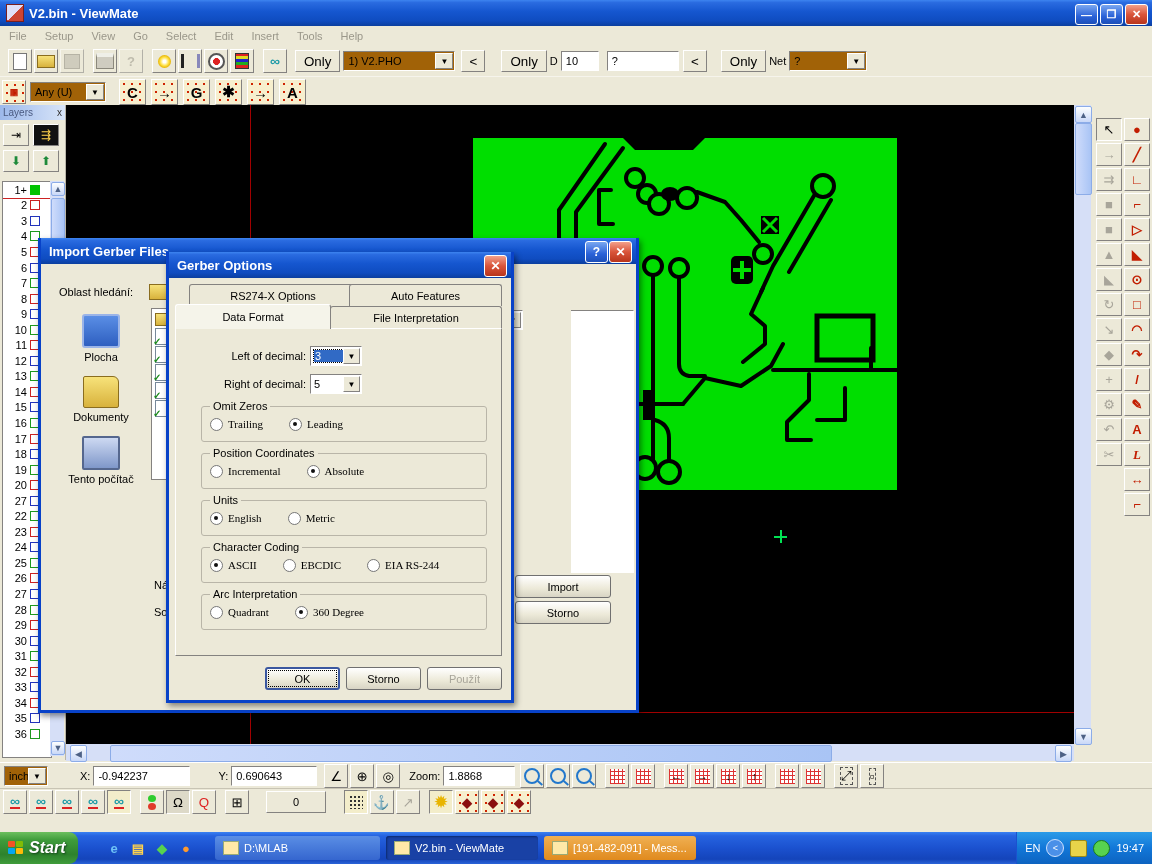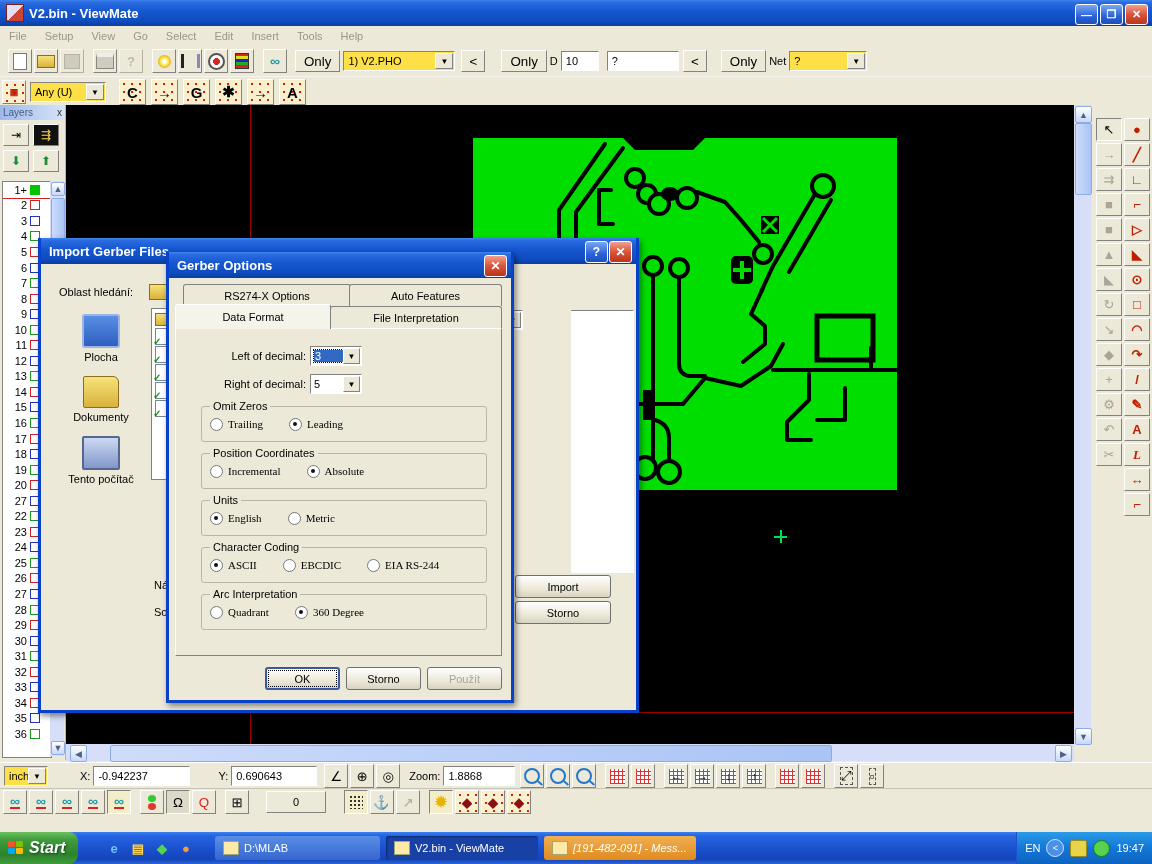--- a/index.html
+++ b/index.html
@@ -26,21 +26,21 @@
   #toolbar1{left:0;top:46px;width:1152px;height:30px;background:#ECE9D8;display:flex;align-items:center;}
   #toolbar2{left:0;top:76px;width:1152px;height:30px;background:#ECE9D8;display:flex;align-items:center;
     border-top:1px solid #f6f4ec;}
   .tbtn{width:24px;height:24px;margin:0 1px;border:1px solid;border-color:#fff #848280 #848280 #fff;
     background:#ECE9D8;display:flex;align-items:center;justify-content:center;position:relative;padding:0;}
   .tsep{width:7px;height:24px;}
   .xpbtn{border:1px solid;border-color:#fff #848280 #848280 #fff;background:#ECE9D8;
     display:flex;align-items:center;justify-content:center;padding:2px 8px;height:22px;box-sizing:border-box;}
   .field{background:#fff;border:1px solid;border-color:#848280 #fff #fff #848280;height:20px;
     display:flex;align-items:center;padding:0 4px;box-sizing:border-box;}
-  .combo{background:#fde047;border:1px solid;border-color:#848280 #fff #fff #848280;height:20px;
+  .combo{background:#a16207;border:1px solid;border-color:#848280 #fff #fff #848280;height:20px;
     display:flex;align-items:center;box-sizing:border-box;position:relative;padding-left:4px;}
   .combo .arrow{position:absolute;right:1px;top:1px;bottom:1px;width:16px;background:#ECE9D8;
     border:1px solid;border-color:#fff #848280 #848280 #fff;display:flex;align-items:center;justify-content:center;
     font-size:8px;color:#000;}
   .spk{background-color:#f7efce;background-image:radial-gradient(#cf2200 1px,rgba(0,0,0,0) 1.4px);
     background-size:8px 8px;font-weight:bold;font-size:15px;}
 
   
   .ic{display:block;}
   .ic-new{width:12px;height:15px;background:#fff;border:1px solid #777;}
@@ -170,21 +170,21 @@
     padding-left:8px;box-sizing:border-box;text-shadow:1px 1px 2px #14421a;}
   .winflag{width:16px;height:14px;display:grid;grid-template-columns:7px 7px;grid-template-rows:6px 6px;gap:1px;}
   .winflag i{display:block;border-radius:1px;}
   .ql{width:20px;height:20px;margin:0 2px;display:flex;align-items:center;justify-content:center;
     font-weight:bold;font-size:13px;color:#fff;}
   .task{height:24px;margin:0 3px;border-radius:3px;color:#fff;display:flex;align-items:center;gap:5px;
     padding:0 8px;font-size:11px;box-sizing:border-box;}
   .task .tic{width:14px;height:12px;background:#ffe9a8;border:1px solid #9a7;flex:0 0 auto;}
   .task.normal{background:linear-gradient(180deg,#5a8ee5,#3566cf);}
   .task.pressed{background:#1941A5;box-shadow:inset 1px 1px 2px #0c2a70;}
-  .task.alert{background:linear-gradient(180deg,#f0b052,#e08a1e);font-style:italic;}
+  .task.alert{background:linear-gradient(180deg,#f0b052,#e08a1e);}
   #tray{margin-left:auto;height:32px;display:flex;align-items:center;gap:6px;padding:0 8px;
     background:linear-gradient(180deg,#2a9be8 0%,#1277d8 50%,#0d63c0 100%);border-left:1px solid #1b51cf;color:#fff;}
   .tray-ic{width:15px;height:15px;border-radius:2px;}
 </style>
 </head>
 <body>
 
 <div id="root">
 
   <div id="titlebar" class="abs">
@@ -649,21 +649,21 @@
     <div class="abs" style="left:113px;top:368px;">So</div>
     <button class="btn abs" style="left:474px;top:337px;width:96px;">Import</button>
     <button class="btn abs" style="left:474px;top:363px;width:96px;">Storno</button>
   </div>
 
   <div id="gerber-dlg" class="abs dlg">
     <div class="dlg-title">
       <span>Gerber Options</span>
       <span class="dlg-cap close" style="right:4px;">✕</span>
     </div>
-    <div class="tab" style="left:14px;top:32px;width:166px;">RS274-X Options</div>
+    <div class="tab" style="left:20px;top:32px;width:166px;">RS274-X Options</div>
     <div class="tab" style="left:180px;top:32px;width:151px;">Auto Features</div>
     <div class="tab active" style="left:6px;top:52px;width:154px;">Data Format</div>
     <div class="tab" style="left:161px;top:54px;width:170px;">File Interpretation</div>
     <div id="gerber-content">
       <div class="fr" style="margin-top:16px;">
         <span class="flabel">Left of decimal:</span>
         <span class="dcombo sel">
           <span class="val">3</span>
           <span class="arrow">▼</span>
         </span>

